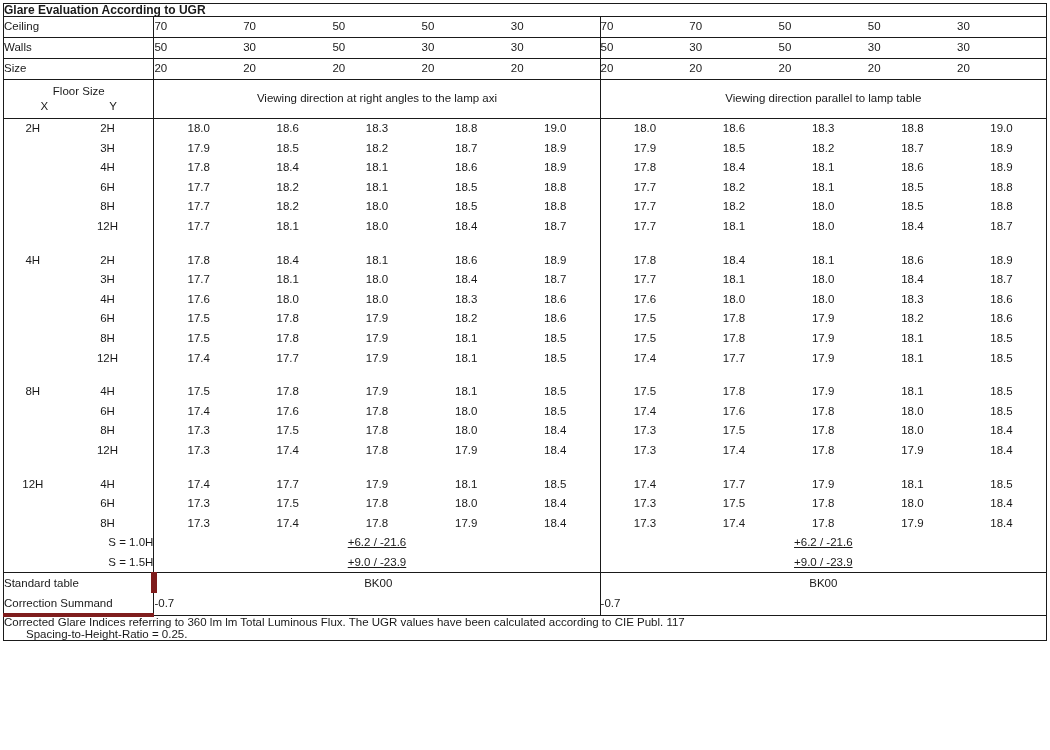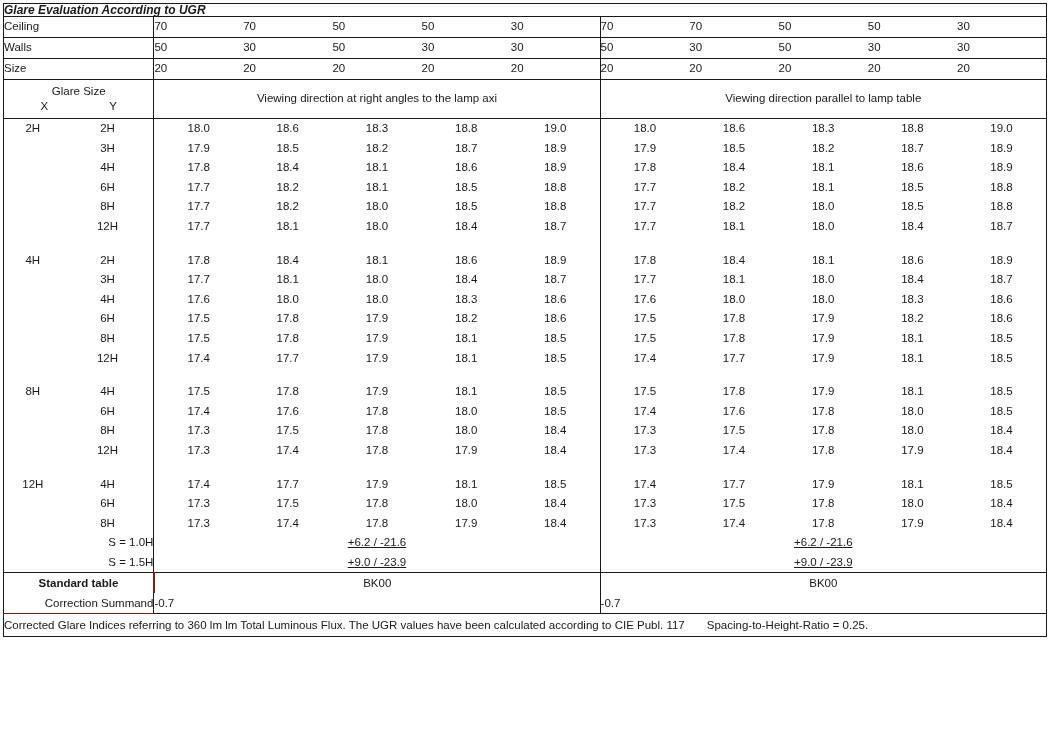--- a/index.html
+++ b/index.html
@@ -34,21 +34,20 @@
   }
   .outer-border {
     border: 1px solid #1a1a1a;
   }
   .title-cell {
     font-weight: bold;
     font-size: 12px;
     padding: 3px 4px 4px 5px;
     border-bottom: 1px solid #1a1a1a;
     text-align: left;
-    font-style: italic;
   }
   .rowlabel {
     text-align: left;
     padding-left: 5px;
     height: 20px;
     border-right: 1px solid #1a1a1a;
     border-bottom: 1px solid #1a1a1a;
   }
   .refl {
     text-align: left;
@@ -120,30 +119,29 @@
   }
   .sval {
     text-align: center;
     height: 19.5px;
     text-decoration: underline;
   }
   .sval.sep {
     border-right: 1px solid #1a1a1a;
   }
   .std-label {
-    text-align: center;
-    border-right: 2px solid #7f1d1d;
+    text-align: left;
+    border-right: 6px solid #7f1d1d;
     border-top: 1px solid #1a1a1a;
     height: 20px;
-    font-weight: bold;
   }
   .std-label2 {
-    text-align: right;
-    border-right: 1px solid #1a1a1a;
-    border-bottom: 1px solid #7f1d1d;
+    text-align: left;
+    border-right: 1px solid #1a1a1a;
+    border-bottom: 4px solid #7f1d1d;
     height: 20px;
   }
   .std-val {
     text-align: center;
     border-top: 1px solid #1a1a1a;
     height: 20px;
   }
   .std-val2 {
     text-align: left;
     border-bottom: 1px solid #1a1a1a;
@@ -152,20 +150,21 @@
   .std-val.sep, .std-val2.sep {
     border-right: 1px solid #1a1a1a;
   }
   .footer-cell {
     text-align: left;
     padding: 4px 4px 3px 5px;
     height: 22px;
   }
   .footer-inner {
     display: flex;
+    flex-direction: column;
   }
   .footer-note {
     padding-left: 22px;
   }
 </style>
 </head>
 <body>
 
 <div id="page">
   <table class="ugr outer-border">
@@ -225,21 +224,21 @@
         <td class="refl sep">20</td>
         <td class="refl">20</td>
         <td class="refl">20</td>
         <td class="refl">20</td>
         <td class="refl">20</td>
         <td class="refl">20</td>
       </tr>
 
       <tr>
         <td class="hdr-roomsize" colspan="2">
-          <span class="rs-title">Glare Size</span>
+          <span class="rs-title">Floor Size</span>
           <span class="rs-xy">
             <span>X</span>
             <span>Y</span>
           </span>
         </td>
         <td class="hdr-dir sep" colspan="5">Viewing direction at right angles to the lamp axi</td>
         <td class="hdr-dir" colspan="5">Viewing direction parallel to lamp table</td>
       </tr>
 
       <tr>

